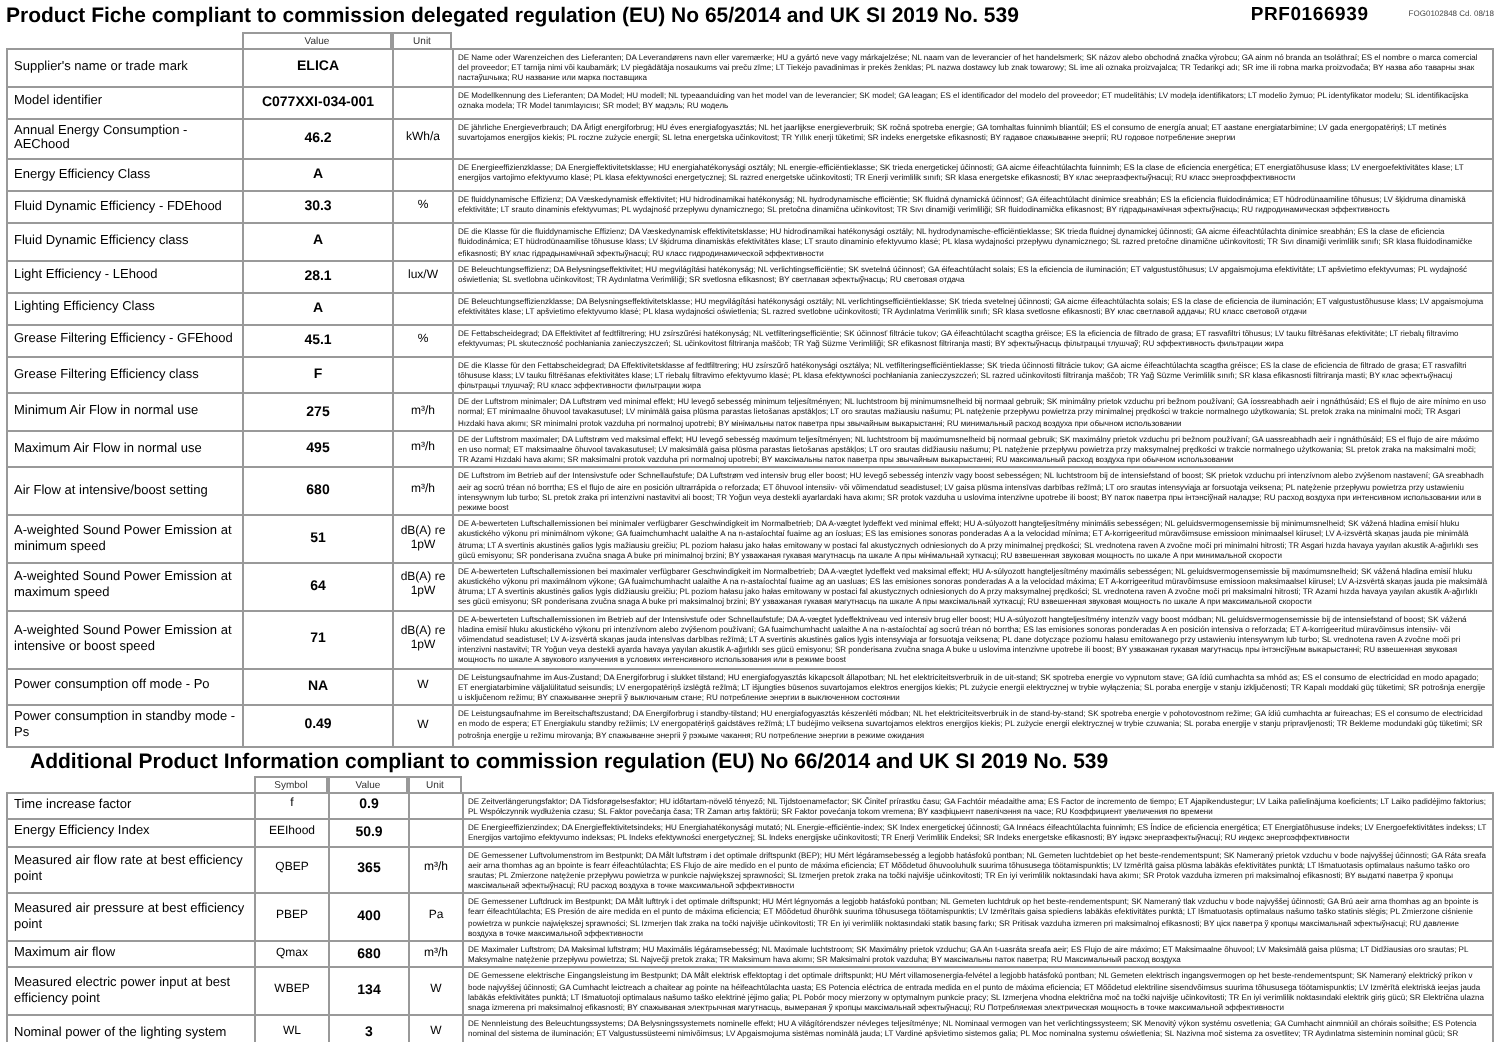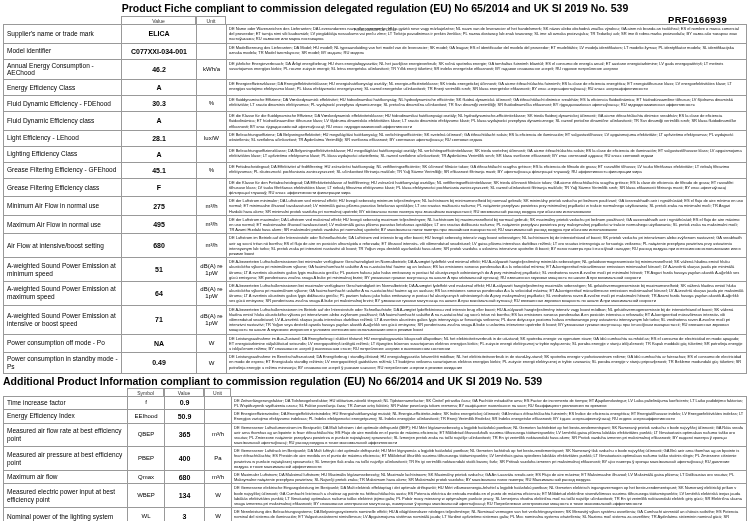--- a/index.html
+++ b/index.html
@@ -1,39 +1,39 @@
 <!DOCTYPE html>
 <html><head>
 <meta charset="utf-8">
 <style>
   html,body{margin:0;padding:0;background:#fff;}
   body{width:750px;height:521px;font-family:"Liberation Sans",sans-serif;color:#000;overflow:hidden;}
   .page{padding:2px 3px 0 3px;}
-  .title-row{display:flex;align-items:center;height:13px;margin-bottom:1px;flex-direction:column;}
+  .title-row{display:flex;align-items:flex-start;height:13px;margin-bottom:1px;}
   .title{font-size:10.5px;font-weight:bold;white-space:nowrap;}
   .docnum{margin-left:auto;margin-right:20px;font-size:9.5px;font-weight:bold;letter-spacing:.3px;}
   .doccode{font-size:4px;color:#444;padding-top:2px;white-space:nowrap;}
   .colhead-row{display:flex;font-size:5px;color:#333;}
   .spacer1{width:118px;}
   .spacer2{width:124px;}
   .headbox{border:1px solid #999;border-bottom:none;text-align:center;padding:1px 0 0 0;box-sizing:border-box;height:8px;}
   .hb-val1{width:75px;}
   .hb-unit1{width:30px;}
   .hb-sym2{width:37px;}
   .hb-val2{width:40px;}
   .hb-unit2{width:27px;}
   .table{border-left:1px solid #999;border-top:1px solid #999;}
   .cell{border-right:1px solid #999;border-bottom:1px solid #999;box-sizing:border-box;overflow:hidden;}
   .t1row{display:grid;grid-template-columns:118px 75px 30px 1fr;min-height:16px;}
   .t2row{display:grid;grid-template-columns:124px 37px 40px 27px 1fr;min-height:13px;}
   .label{font-size:6.5px;line-height:1.2;padding:2px 3px;display:flex;align-items:center;}
   .value{font-size:7px;font-weight:bold;display:flex;align-items:center;justify-content:center;text-align:center;}
   .unit,.symbol{font-size:6px;display:flex;align-items:center;justify-content:center;text-align:center;line-height:1.15;padding:0 1px;}
   .desc{font-size:4px;line-height:1.3;padding:1px 2px;color:#111;}
-  .section-title{font-size:10.5px;font-weight:bold;margin:1px 0 1px 0;height:12px;}
+  .section-title{font-size:10.5px;font-weight:bold;margin:1px 0 1px 12px;height:12px;}
 </style>
 </head>
 <body>
 
 <div class="page">
 
   <div class="title-row">
     <div class="title">Product Fiche compliant to commission delegated regulation (EU) No 65/2014 and UK SI 2019 No. 539</div>
     <div class="docnum">PRF0166939</div>
     <div class="doccode">FOG0102848 Cd. 08/18</div>

